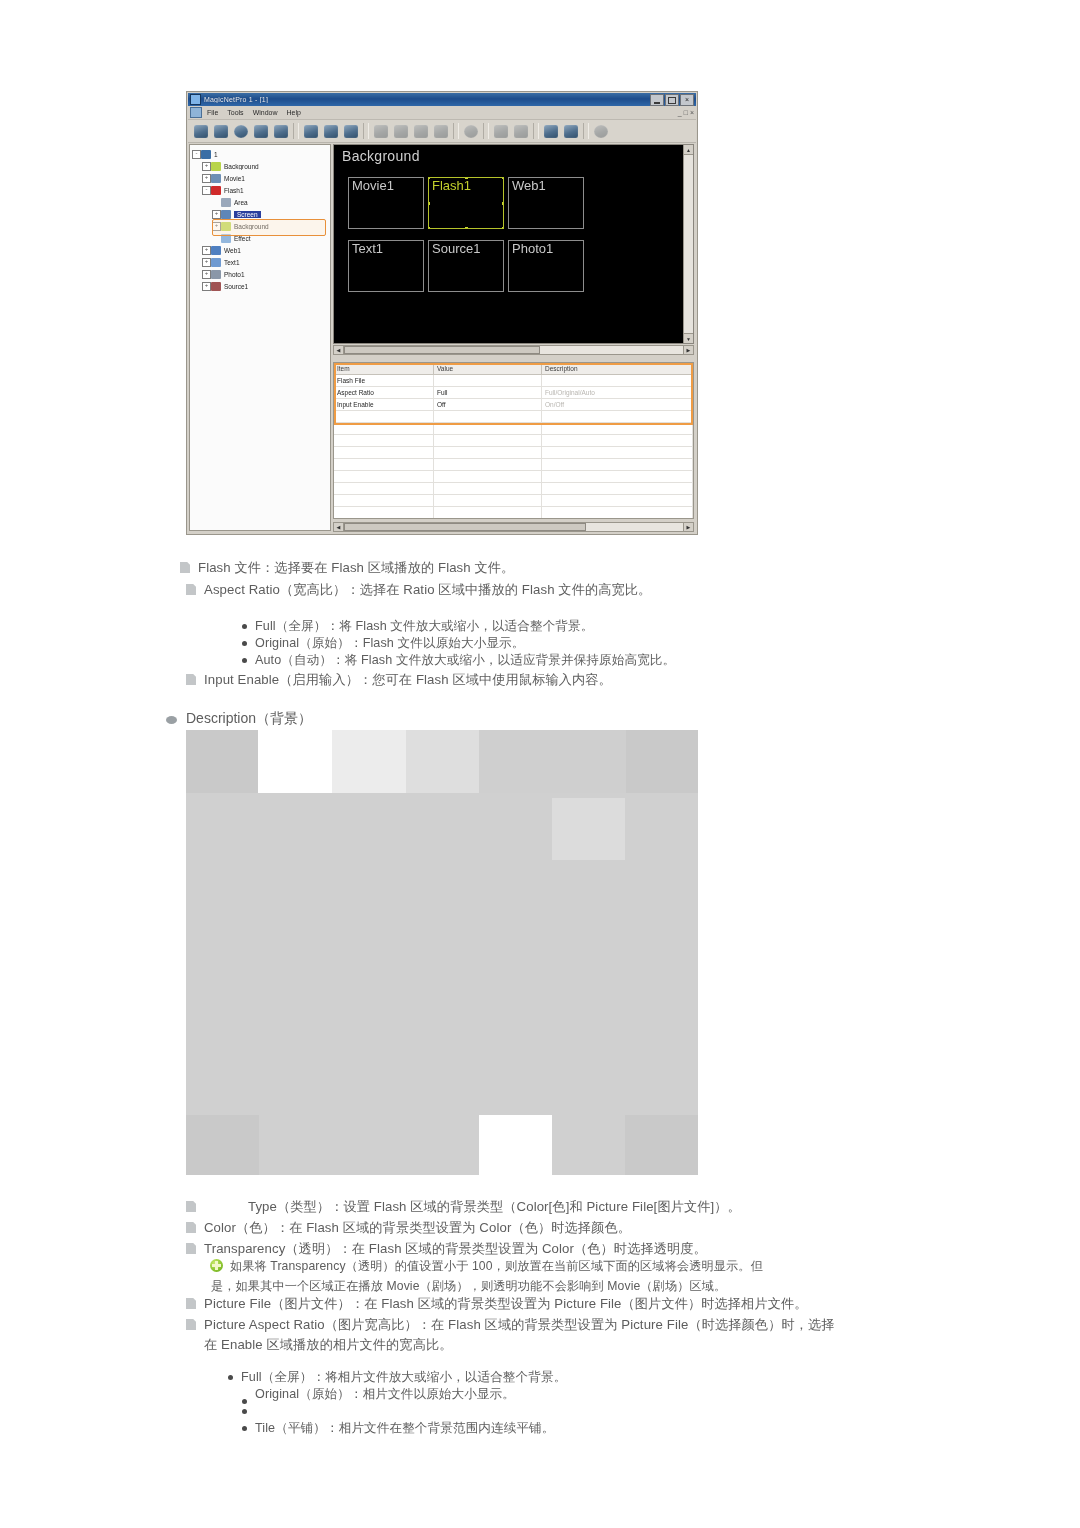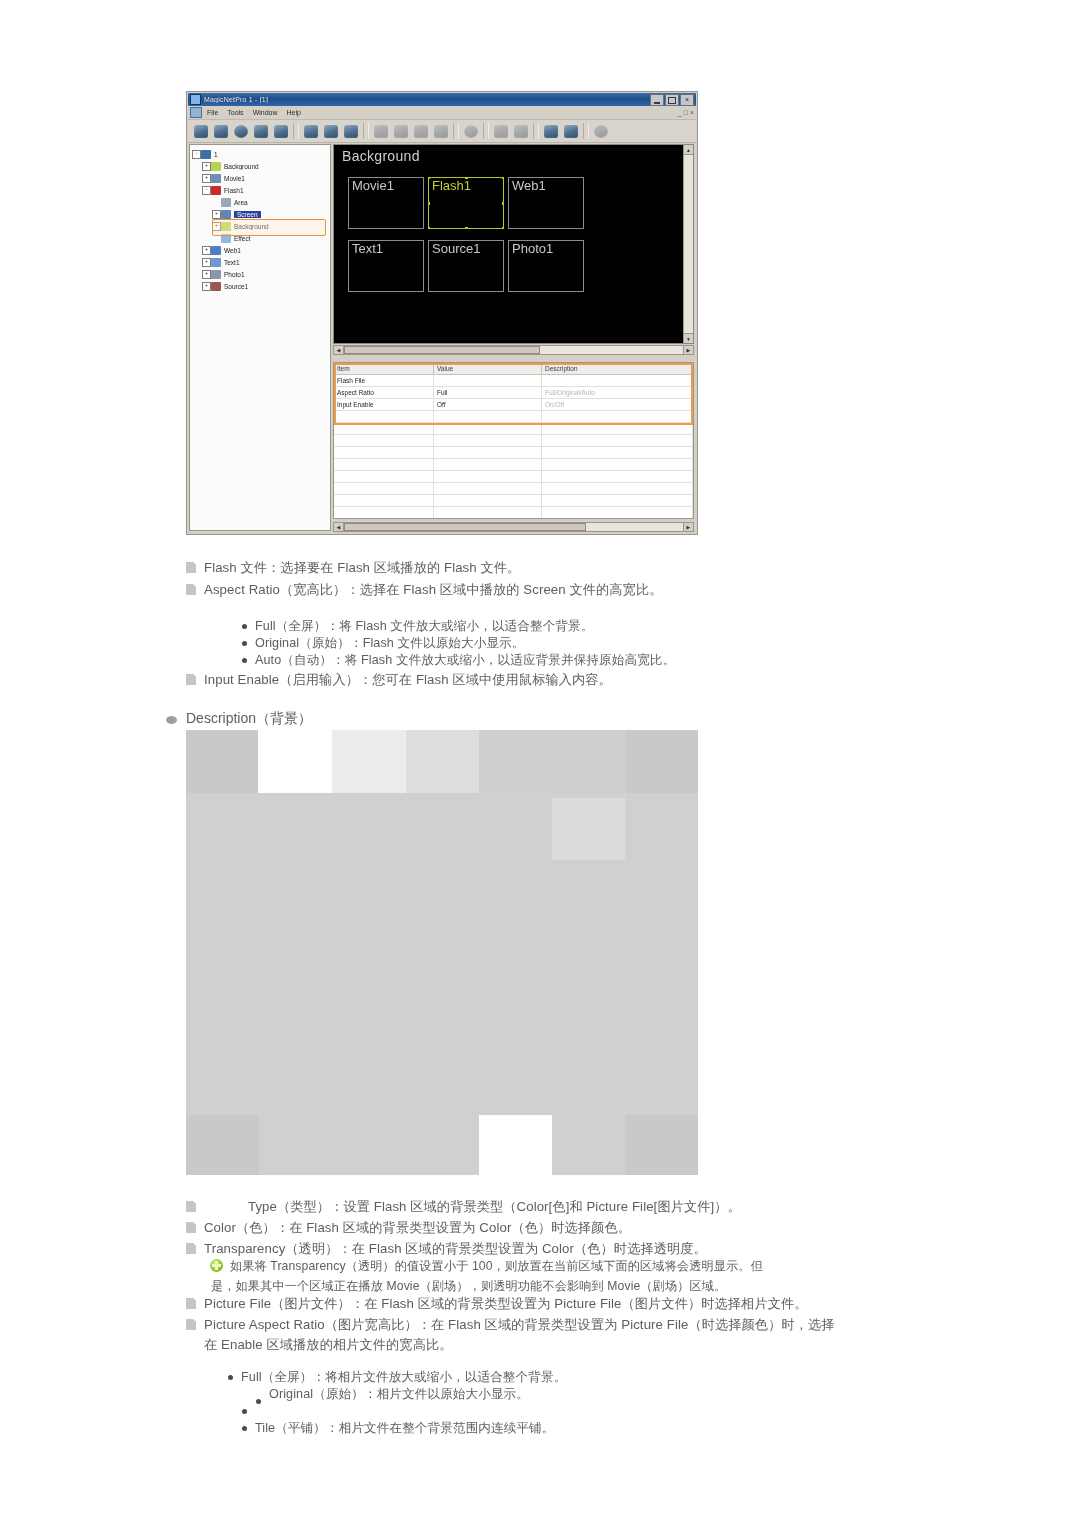--- a/index.html
+++ b/index.html
@@ -570,28 +570,28 @@
 
     <div class="hscroll" style="left:146px; bottom:2px; right:3px;">
       <div class="hb">◀</div>
       <div class="thumb" style="width:242px;"></div>
       <div class="hb r">▶</div>
     </div>
   </div>
 
   <div class="doc">
 
-    <div class="li" style="left:186px; top:558px; width:700px;text-align:center;">
+    <div class="li" style="left:180px; top:558px; width:700px;text-align:center;">
       <span class="bullet-page"></span>
       <span class="txt">Flash 文件：选择要在 Flash 区域播放的 Flash 文件。</span>
     </div>
 
     <div class="li" style="left:186px; top:580px; width:760px;">
       <span class="bullet-page"></span>
-      <span class="txt">Aspect Ratio（宽高比）：选择在 Flash 区域中播放的 Screen 文件的高宽比。</span>
+      <span class="txt">Aspect Ratio（宽高比）：选择在 Ratio 区域中播放的 Flash 文件的高宽比。</span>
     </div>
 
     <div class="li" style="left:242px; top:617px; width:700px;">
       <span class="bullet-dot"></span>
       <span class="txt sub">Full（全屏）：将 Flash 文件放大或缩小，以适合整个背景。</span>
     </div>
     <div class="li" style="left:242px; top:634px; width:700px;">
       <span class="bullet-dot"></span>
       <span class="txt sub">Original（原始）：Flash 文件以原始大小显示。</span>
     </div>
@@ -657,21 +657,21 @@
       <span>
         <span class="txt">Picture Aspect Ratio（图片宽高比）：在 Flash 区域的背景类型设置为 Picture File（时选择颜色）时，选择</span><br>
         <span class="txt">在 Enable 区域播放的相片文件的宽高比。</span>
       </span>
     </div>
 
     <div class="li" style="left:228px; top:1368px; width:700px;">
       <span class="bullet-dot"></span>
       <span class="txt sub">Full（全屏）：将相片文件放大或缩小，以适合整个背景。</span>
     </div>
-    <div class="li" style="left:256px; top:1385px; width:700px;align-items:flex-end;">
+    <div class="li" style="left:242px; top:1385px; width:700px;align-items:flex-end;">
       <span class="bullet-dot"></span>
       <span class="txt sub">Original（原始）：相片文件以原始大小显示。</span>
     </div>
     <div class="li" style="left:242px; top:1402px; width:700px;">
       <span class="bullet-dot"></span>
     </div>
     <div class="li" style="left:242px; top:1419px; width:700px;">
       <span class="bullet-dot"></span>
       <span class="txt sub">Tile（平铺）：相片文件在整个背景范围内连续平铺。</span>
     </div>

